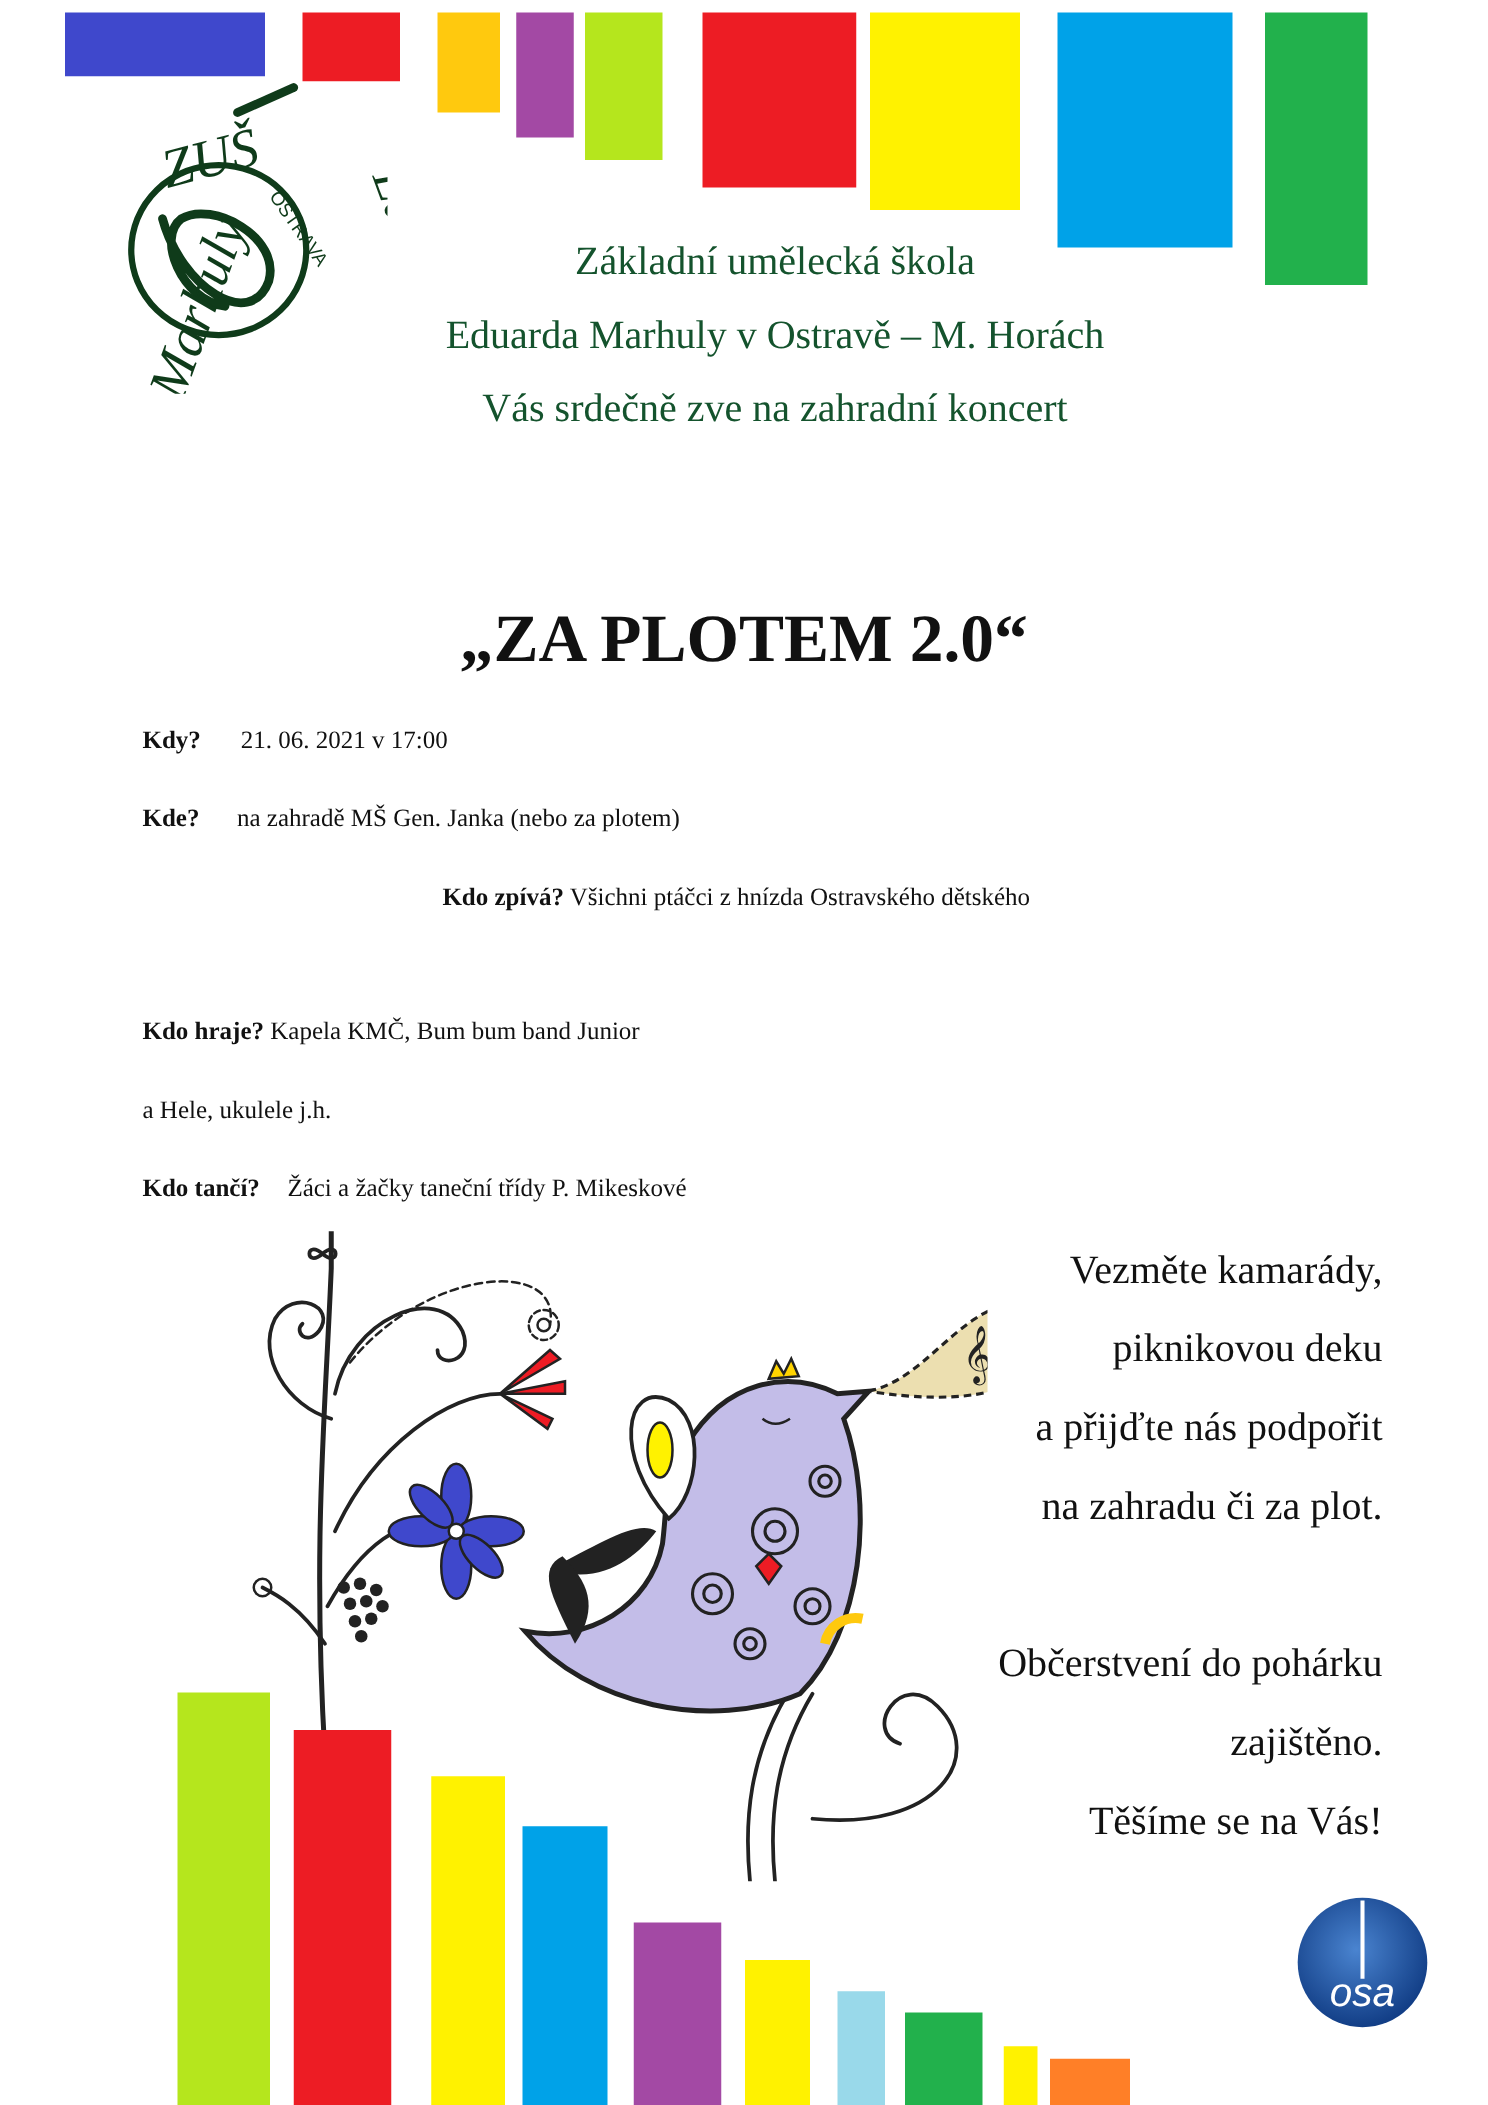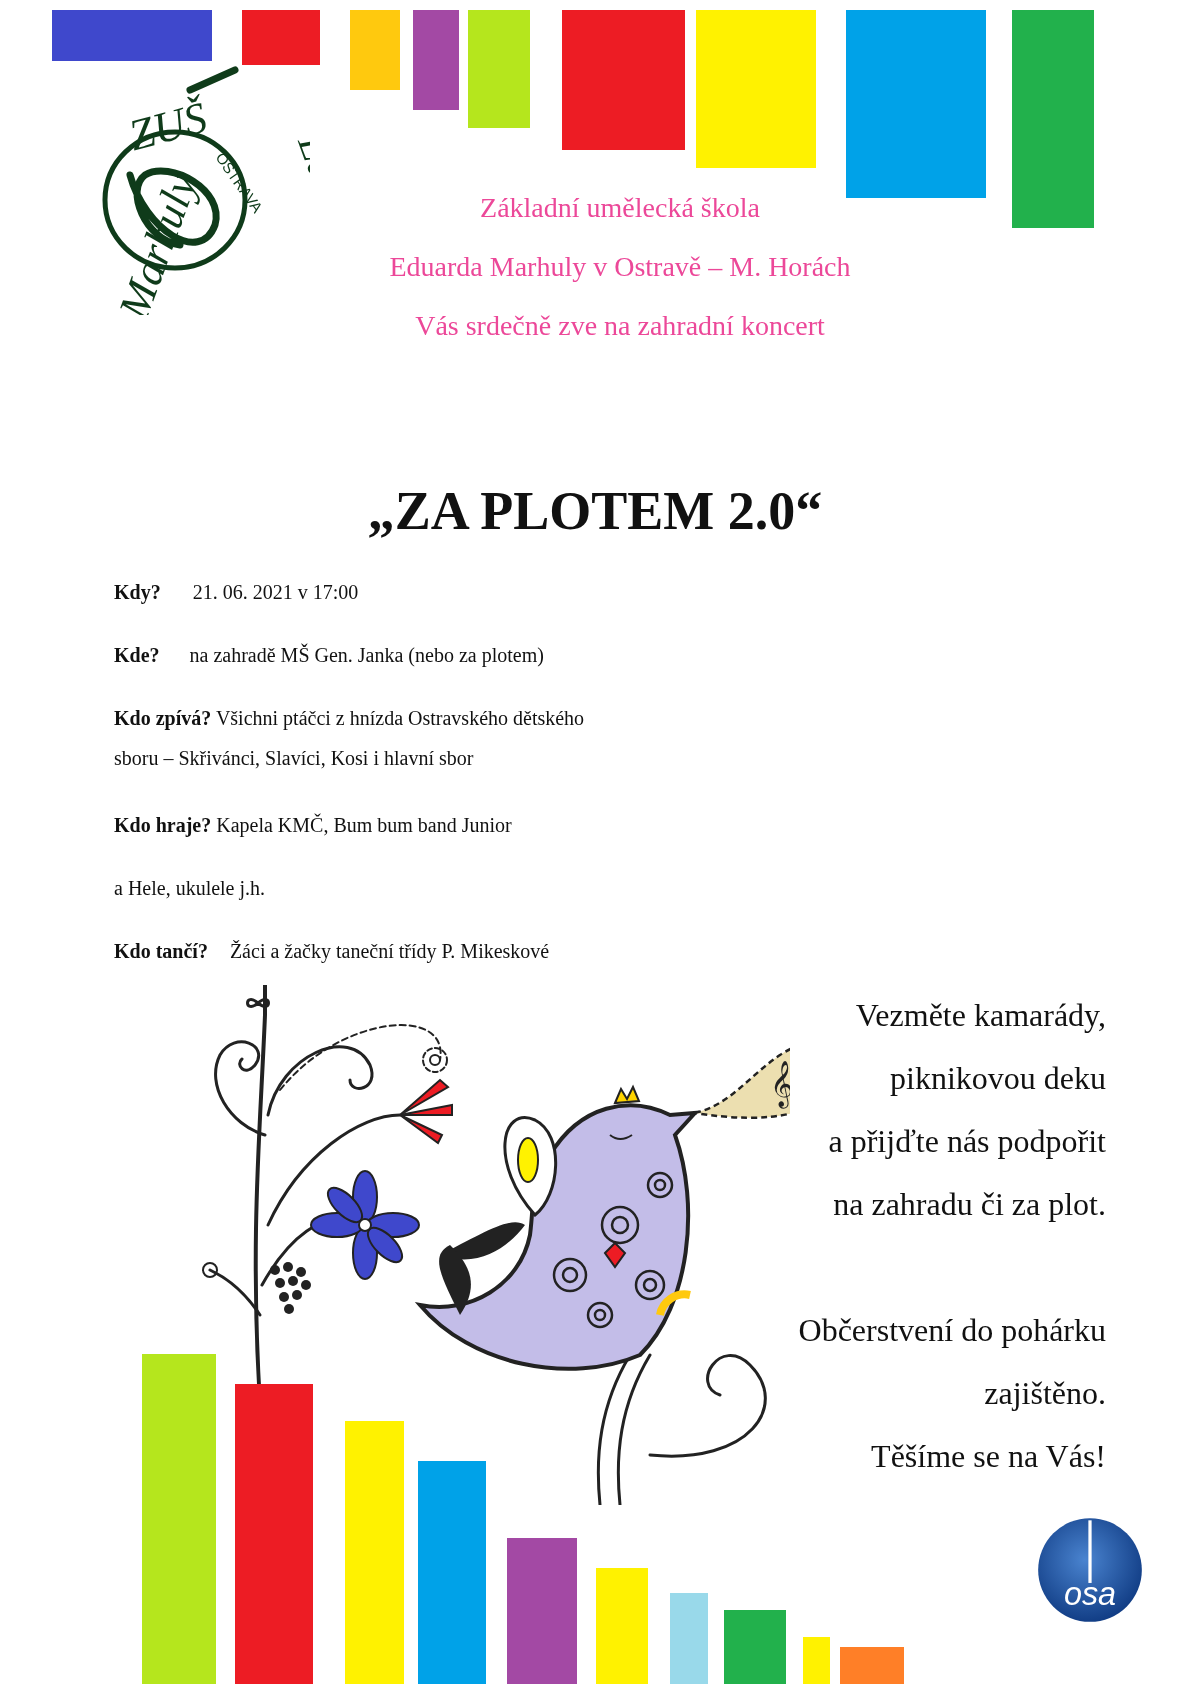--- a/index.html
+++ b/index.html
@@ -4,21 +4,21 @@
   <style>
     html, body { margin:0; padding:0; }
     body {
       width:1190px; height:1684px; position:relative; overflow:hidden;
       background:#ffffff; color:#111;
       font-family:"Liberation Serif","DejaVu Serif",serif;
     }
     .bar { position:absolute; }
     .top-text {
       position:absolute; left:280px; width:680px; text-align:center;
-      font-size:28px; line-height:40px; color:#ec4899;
+      font-size:32px; line-height:40px; color:#14532d;
     }
     .title {
       position:absolute; left:0; width:1190px; top:480px; text-align:center;
       font-size:54px; font-weight:bold; letter-spacing:0px;
       font-family:"Liberation Serif","DejaVu Serif",serif;
     }
     .info {
       position:absolute; left:114px; width:950px;
       font-size:20px; line-height:40px;
     }
@@ -68,24 +68,23 @@
 <div class="info" style="top:572px;">
   <b>Kdy?</b>
   <span class="gap" style="width:22px"></span>
   <span>21. 06. 2021 v 17:00</span>
 </div>
 <div class="info" style="top:635px;">
   <b>Kde?</b>
   <span class="gap" style="width:20px"></span>
   <span>na zahradě MŠ Gen. Janka (nebo za plotem)</span>
 </div>
-<div class="info" style="top:698px;">
+<div class="info" style="top:698px;text-align:center;">
   <b>Kdo zpívá?</b>
   <span>Všichni ptáčci z hnízda Ostravského dětského</span><br>
-  <span>sboru – Skřivánci, Slavíci, Kosi i hlavní sbor</span>
 </div>
 <div class="info" style="top:805px;font-family:Liberation Serif, serif;">
   <b>Kdo hraje?</b>
   <span>Kapela KMČ, Bum bum band Junior</span>
 </div>
 <div class="info" style="top:868px;">a Hele, ukulele j.h.</div>
 <div class="info" style="top:931px;">
   <b>Kdo tančí?</b>
   <span class="gap" style="width:12px"></span>
   <span>Žáci a žačky taneční třídy P. Mikeskové</span>

